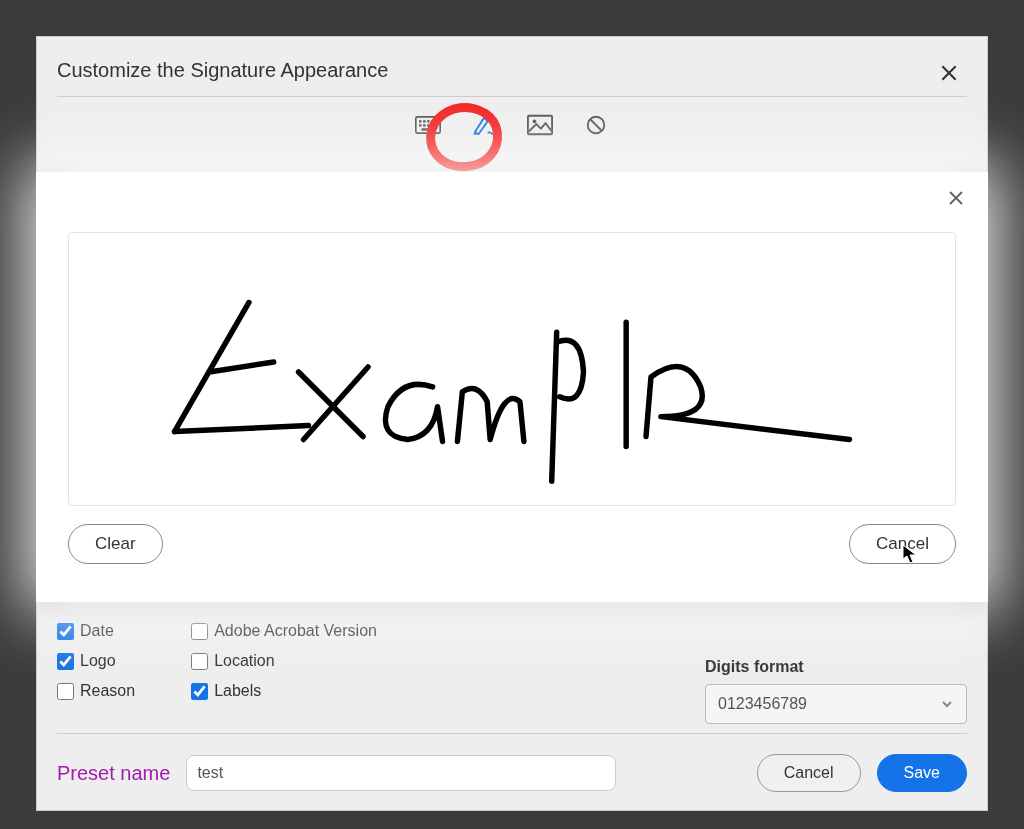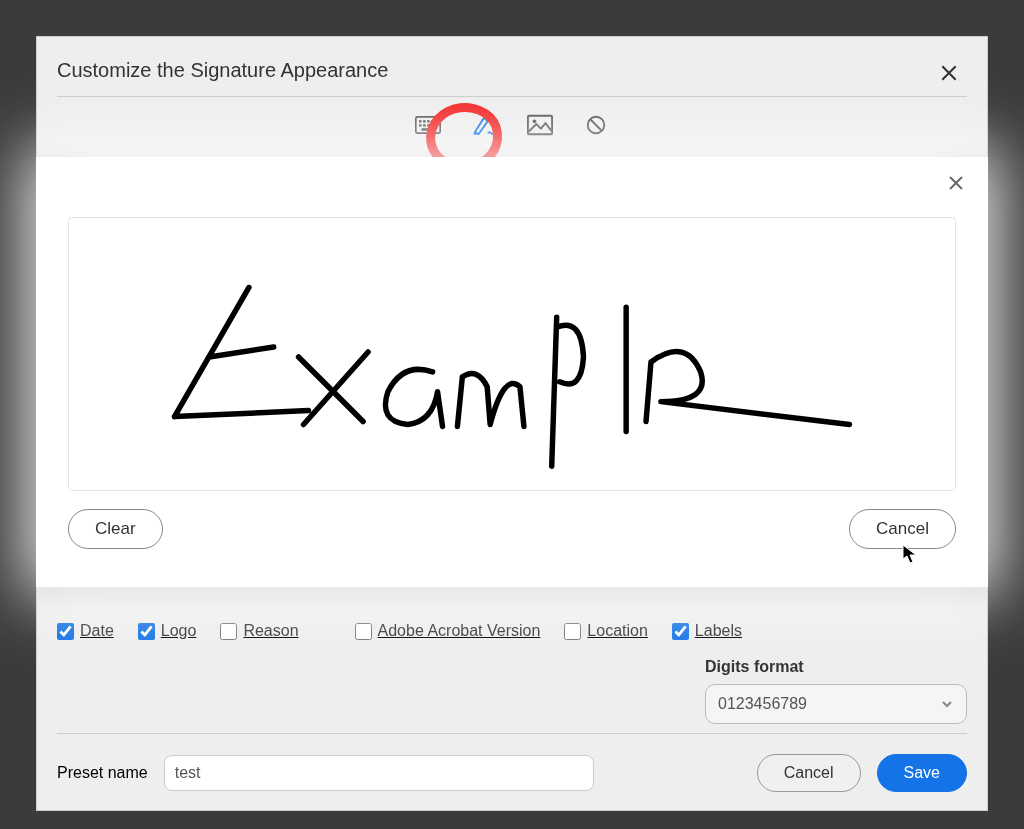--- a/index.html
+++ b/index.html
@@ -43,52 +43,52 @@
     border-radius: 50% 52% 48% 50% / 52% 48% 50% 50%;
     transform: rotate(-6deg);
     pointer-events: none;
   }
   .lower-form {
     position: absolute; left: 20px; right: 20px; bottom: 18px; top: 585px;
   }
   .check-row {
     display:flex; gap: 56px;
   }
-  .check-col { display:flex; flex-direction:row; gap: 24px; text-decoration: underline; }
+  .check-col { display:flex; flex-direction:column; gap: 12px; }
   .chk { display:flex; align-items:center; gap:6px; font-size:16px; color:#333; }
   .chk input { width:17px; height:17px; accent-color:#1473e6; }
   .right-panel {
     position:absolute; right:0; top:16px;
   }
   .digits-label { font-size:16px; font-weight:600; color:#333; margin-top:20px; margin-bottom:8px;}
   .digits-select {
-    width:262px; height:40px; border:1px solid #bbb; border-radius:10px; background:#f5f5f5;
+    width:262px; height:40px; border:1px solid #bbb; border-radius:4px; background:#f5f5f5;
     display:flex; align-items:center; justify-content:space-between; padding:0 12px; color:#555; font-size:16px;
   }
   .preset-row {
     display:flex; align-items:center; gap:16px;
     position:absolute; left:0; bottom:0; right:0;
     border-top:1px solid #ccc; padding-top:20px;
   }
-  .preset-label { font-size:16px; color:#000000; }
+  .preset-label { font-size:20px; color:#a21caf; }
   .preset-input {
     width:430px; height:36px; border:1px solid #ccc; border-radius:8px;
     padding:0 10px; font-size:16px; color:#555; background:#fff;
   }
   .spacer { flex:1; }
   .btn {
     height:38px; padding:0 26px; border-radius:19px; font-size:16px; cursor:pointer;
     border:1px solid #999; background:#f0f0f0; color:#333;
   }
   .btn-primary { background:#1473e6; color:#fff; border-color:#1473e6; }
 
   
   .draw-panel {
     position:absolute;
-    left:36px; top:157px; right:36px; height:430px;
+    left:36px; top:172px; right:36px; height:430px;
     background:#fff;
     box-shadow: 0 0 60px 10px rgba(255,255,255,0.9), 0 6px 22px rgba(0,0,0,0.18);
     padding: 18px 32px 3px 32px;
   }
   .draw-close {
     position:absolute; top:14px; right:20px; font-size:22px; color:#666; cursor:pointer;
     width:24px; height:24px; display:flex; align-items:center; justify-content:center;
   }
   .canvas {
     margin-top: 42px;

